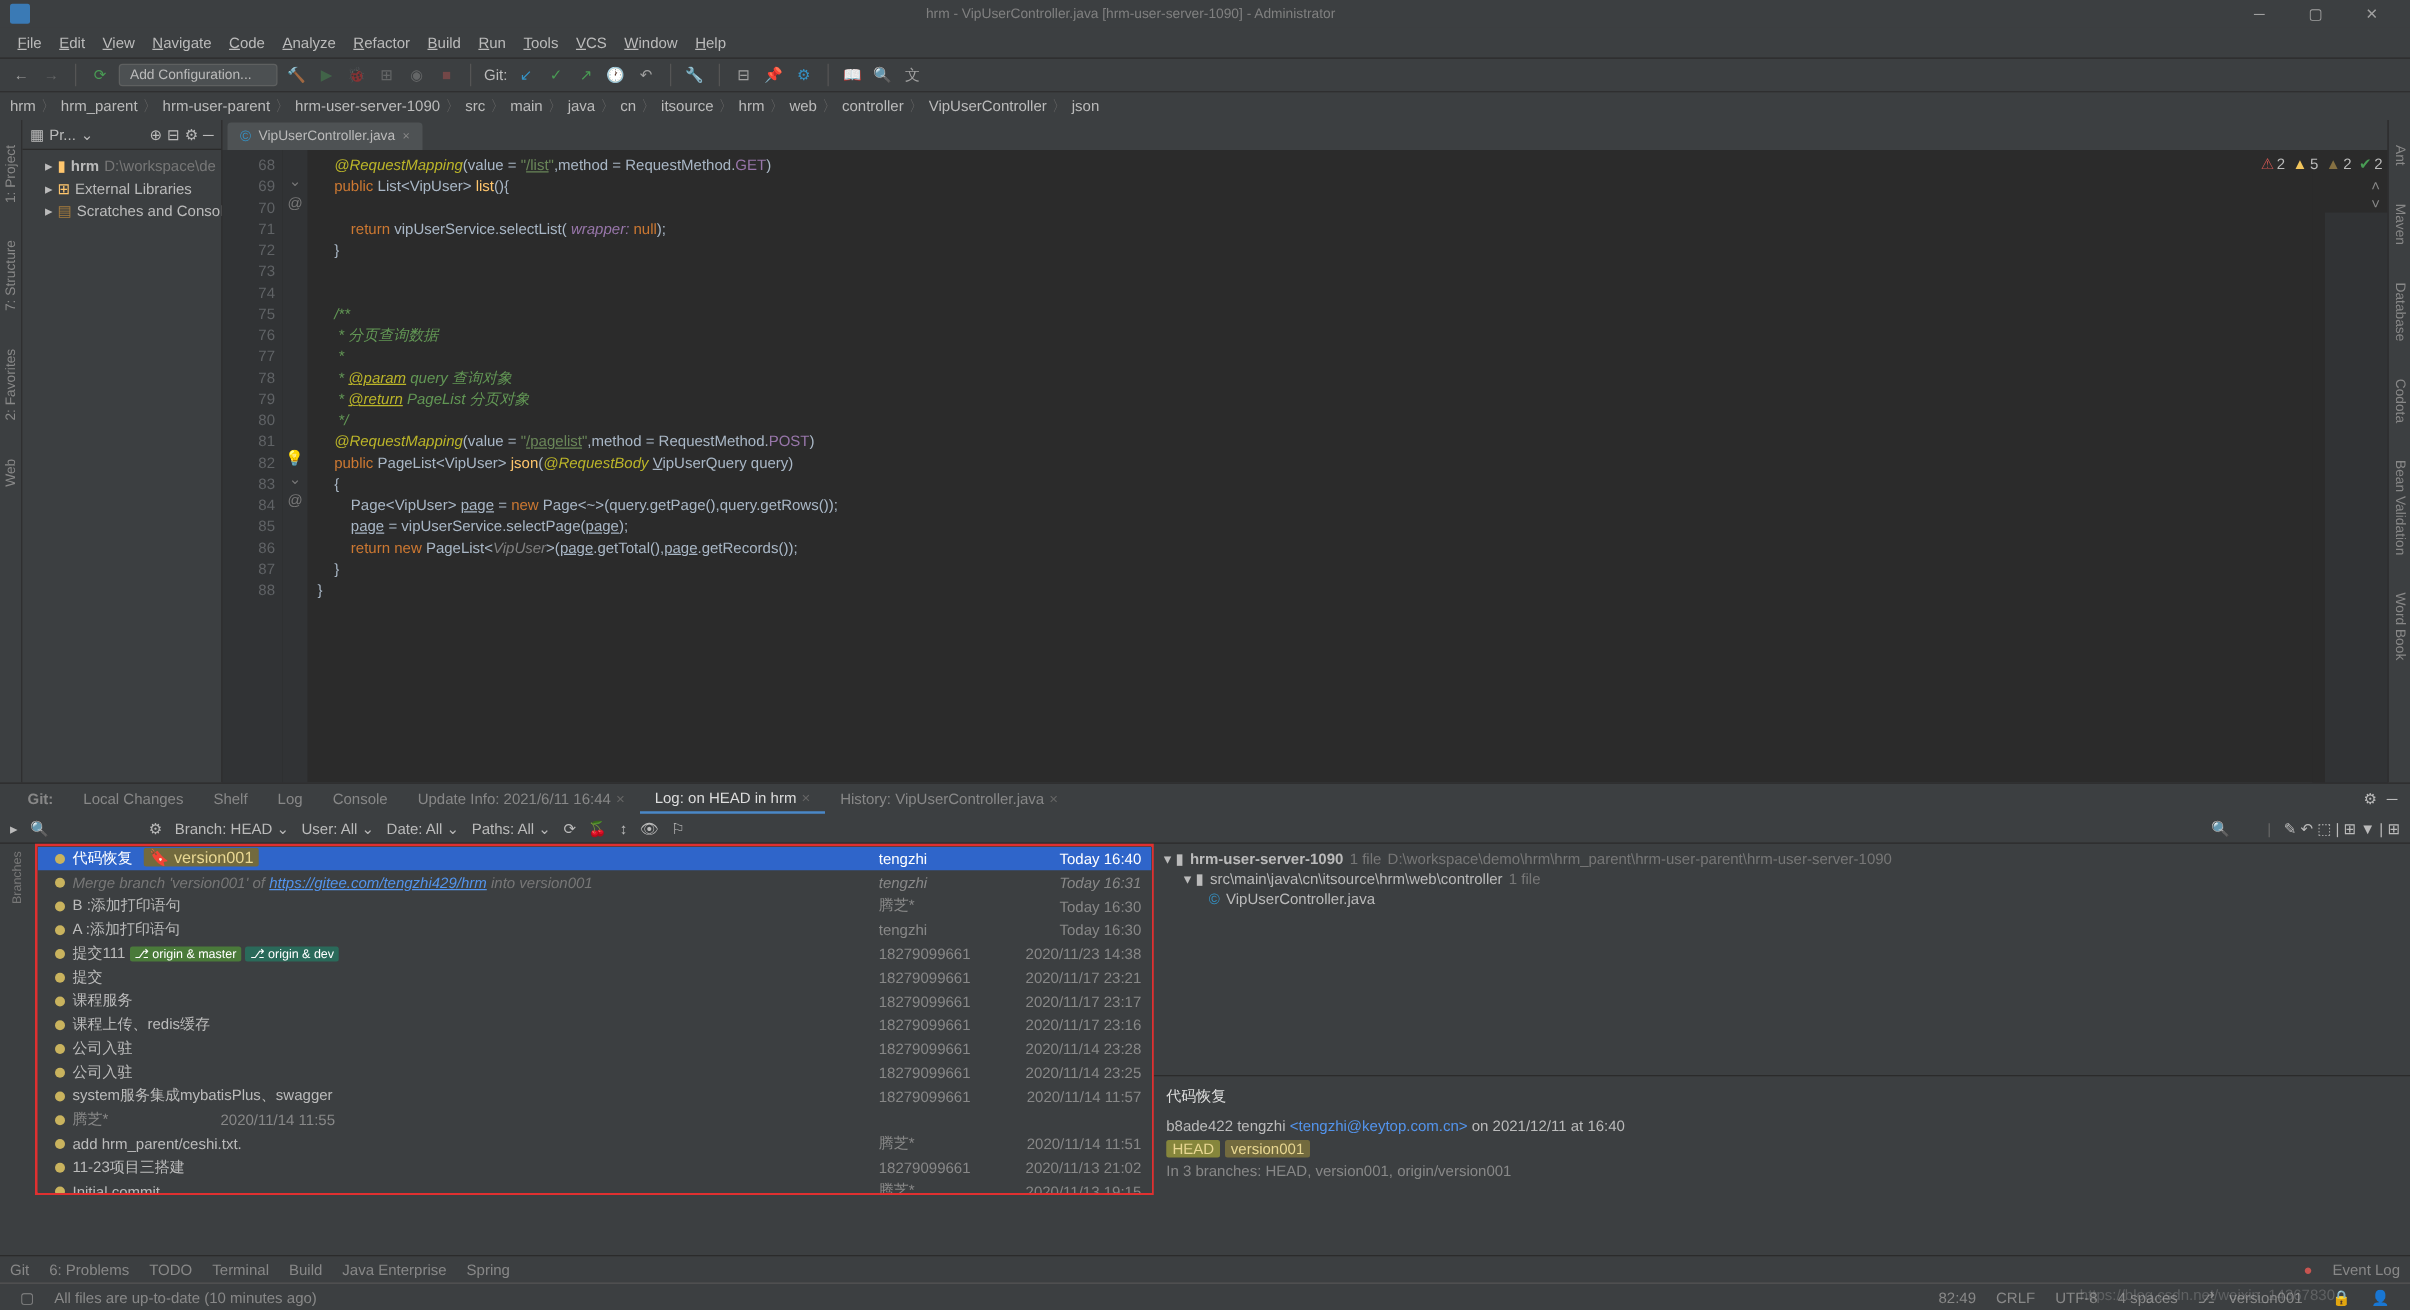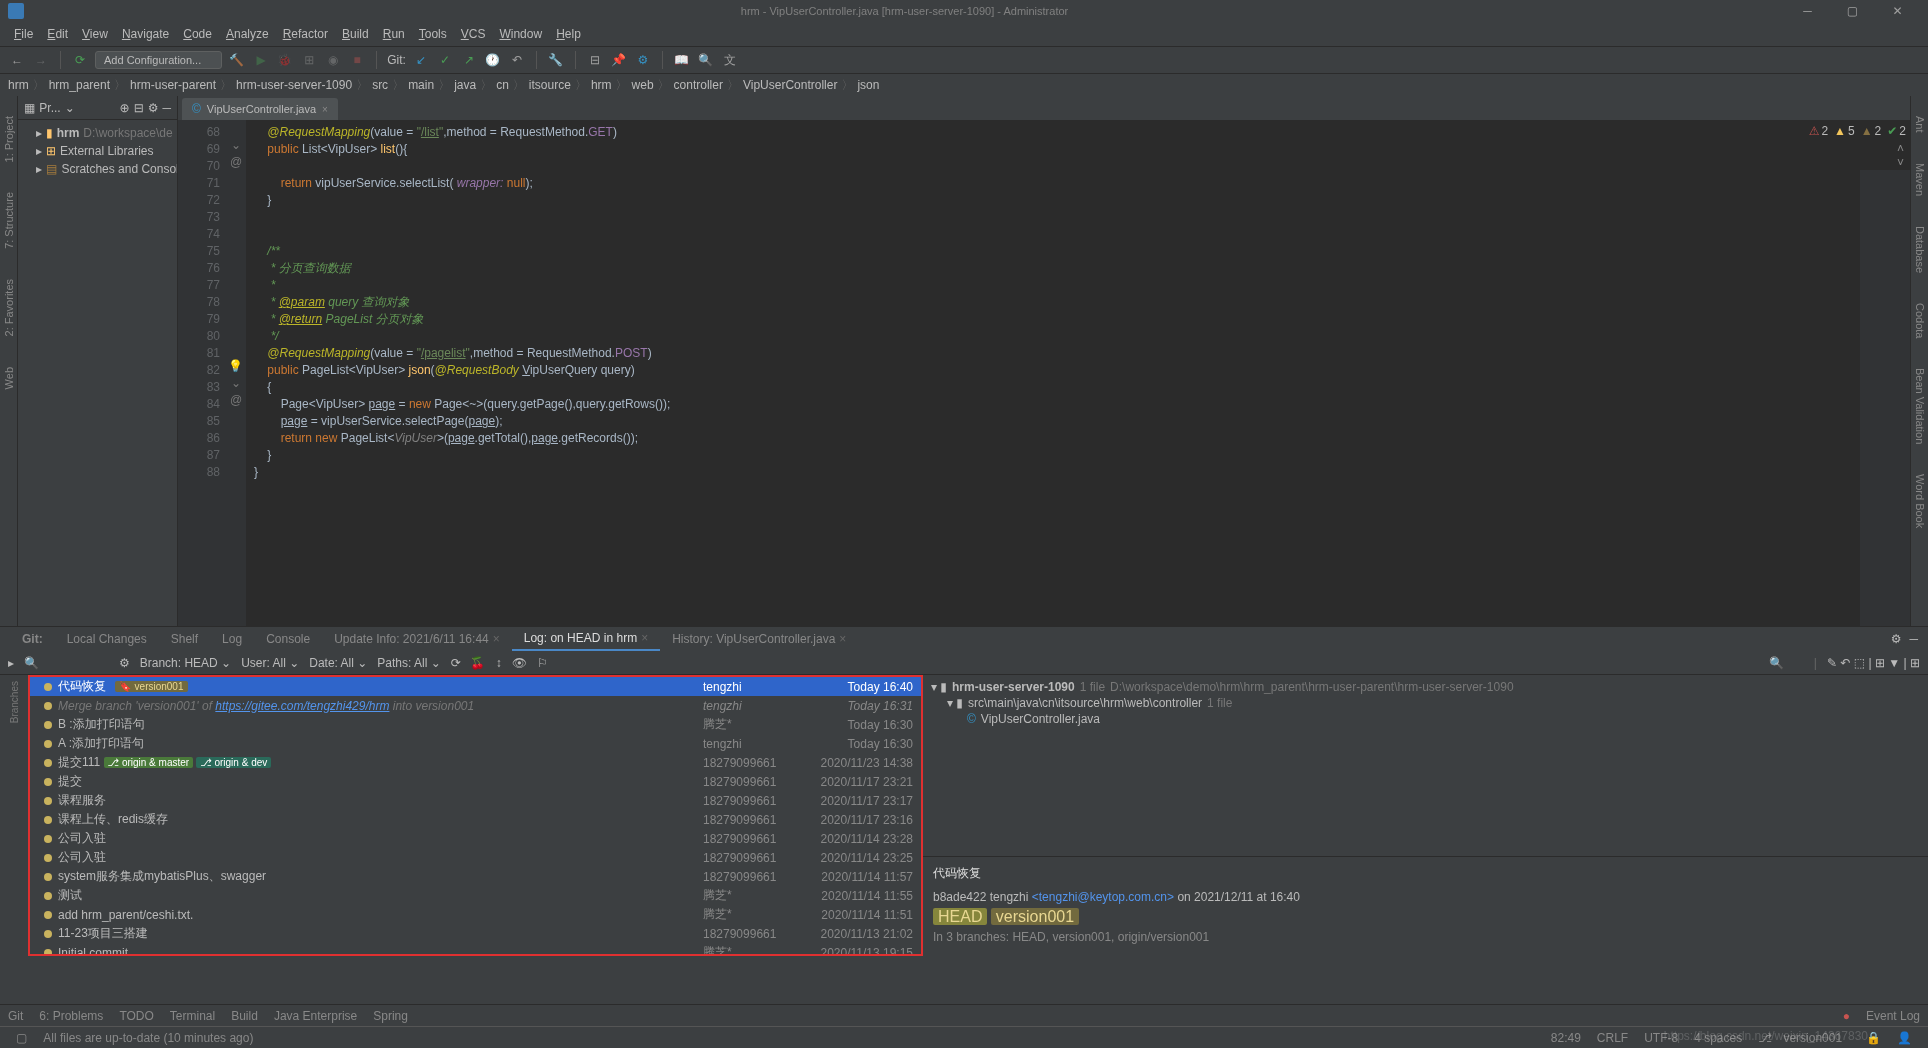--- a/index.html
+++ b/index.html
@@ -57,34 +57,34 @@
 .vcsfilter .sp { flex: 1; }
 .vcsbody { flex: 1; display: flex; min-height: 0; }
 .commits { width: 895px; border: 2px solid #e03030; overflow: auto; background: #3c3f41; position: relative; }
 .commitrow { display: flex; align-items: center; padding: 2px 8px; font-size: 11px; height: 19px; }
 .commitrow.sel { background: #2f65ca; color: #fff; }
 .commitrow.merge { color: #777; font-style: italic; }
 .commitrow.merge a { color: #5394ec; text-decoration: underline; }
 .graph { width: 20px; display: flex; justify-content: center; }
 .dot { width: 8px; height: 8px; border-radius: 50%; background: #c9b35e; }
 .msg { flex: 1; white-space: nowrap; overflow: hidden; }
-.tagbadge { background: #726a3e; color: #e8d792; padding: 0 4px; border-radius: 2px; font-size: 10px; margin-left: 6px; }
+.tagbadge { background: #726a3e; color: #e8d792; padding: 0 4px; border-radius: 2px; font-size: 13px; margin-left: 6px; }
 .branchbadge { display: inline-block; padding: 0 4px; border-radius: 2px; font-size: 10px; margin-right: 3px; color: #fff; }
 .auth { width: 100px; text-align: left; color: #888; }
 .date { width: 110px; text-align: right; color: #888; }
 .commitrow.sel .auth, .commitrow.sel .date { color: #fff; }
 .details { flex: 1; display: flex; flex-direction: column; font-size: 11px; padding: 0; }
 .det-tree { flex: 1; padding: 4px 8px; }
 .det-tree .trow { display: flex; align-items: center; gap: 5px; padding: 1px 0; color: #bbb; }
 .det-tree .cnt { color: #777; }
 .det-info { padding: 8px 10px; border-top: 1px solid #2b2b2b; }
 .det-info .ci-title { color: #ddd; font-size: 12px; margin-bottom: 8px; }
 .det-info .ci-line { margin-bottom: 4px; }
 .det-info a { color: #5394ec; }
-.det-info .tag { background: #726a3e; color: #e8d792; padding: 0 5px; border-radius: 2px; font-size: 16px; }
+.det-info .tag { background: #726a3e; color: #e8d792; padding: 0 5px; border-radius: 2px; font-size: 12px; }
 .bottombar { height: 22px; background: #3c3f41; border-top: 1px solid #2b2b2b; display: flex; align-items: center; padding: 0 8px; gap: 16px; font-size: 11px; color: #888; margin-top: 48px; }
 .bottombar .sp { flex: 1; }
 .statusbar { height: 22px; background: #3c3f41; border-top: 1px solid #555; display: flex; align-items: center; padding: 0 8px; font-size: 11px; color: #888; }
 .statusbar .sp { flex: 1; }
 .statusbar span { margin: 0 8px; }
 .watermark { position: absolute; color: rgba(200,200,200,0.25); font-size: 12px; }
 </style>
 </head>
 <body>
 
@@ -398,21 +398,20 @@
             <span class="dot"></span>
           </span>
           <span class="msg">system服务集成mybatisPlus、swagger </span>
           <span class="auth">18279099661</span>
           <span class="date">2020/11/14 11:57</span>
         </div>
         <div class="commitrow">
           <span class="graph">
             <span class="dot"></span>
           </span>
-          <span class="msg">测试 </span>
           <span class="auth">腾芝*</span>
           <span class="date">2020/11/14 11:55</span>
         </div>
         <div class="commitrow">
           <span class="graph">
             <span class="dot"></span>
           </span>
           <span class="msg">add hrm_parent/ceshi.txt. </span>
           <span class="auth">腾芝*</span>
           <span class="date">2020/11/14 11:51</span>

